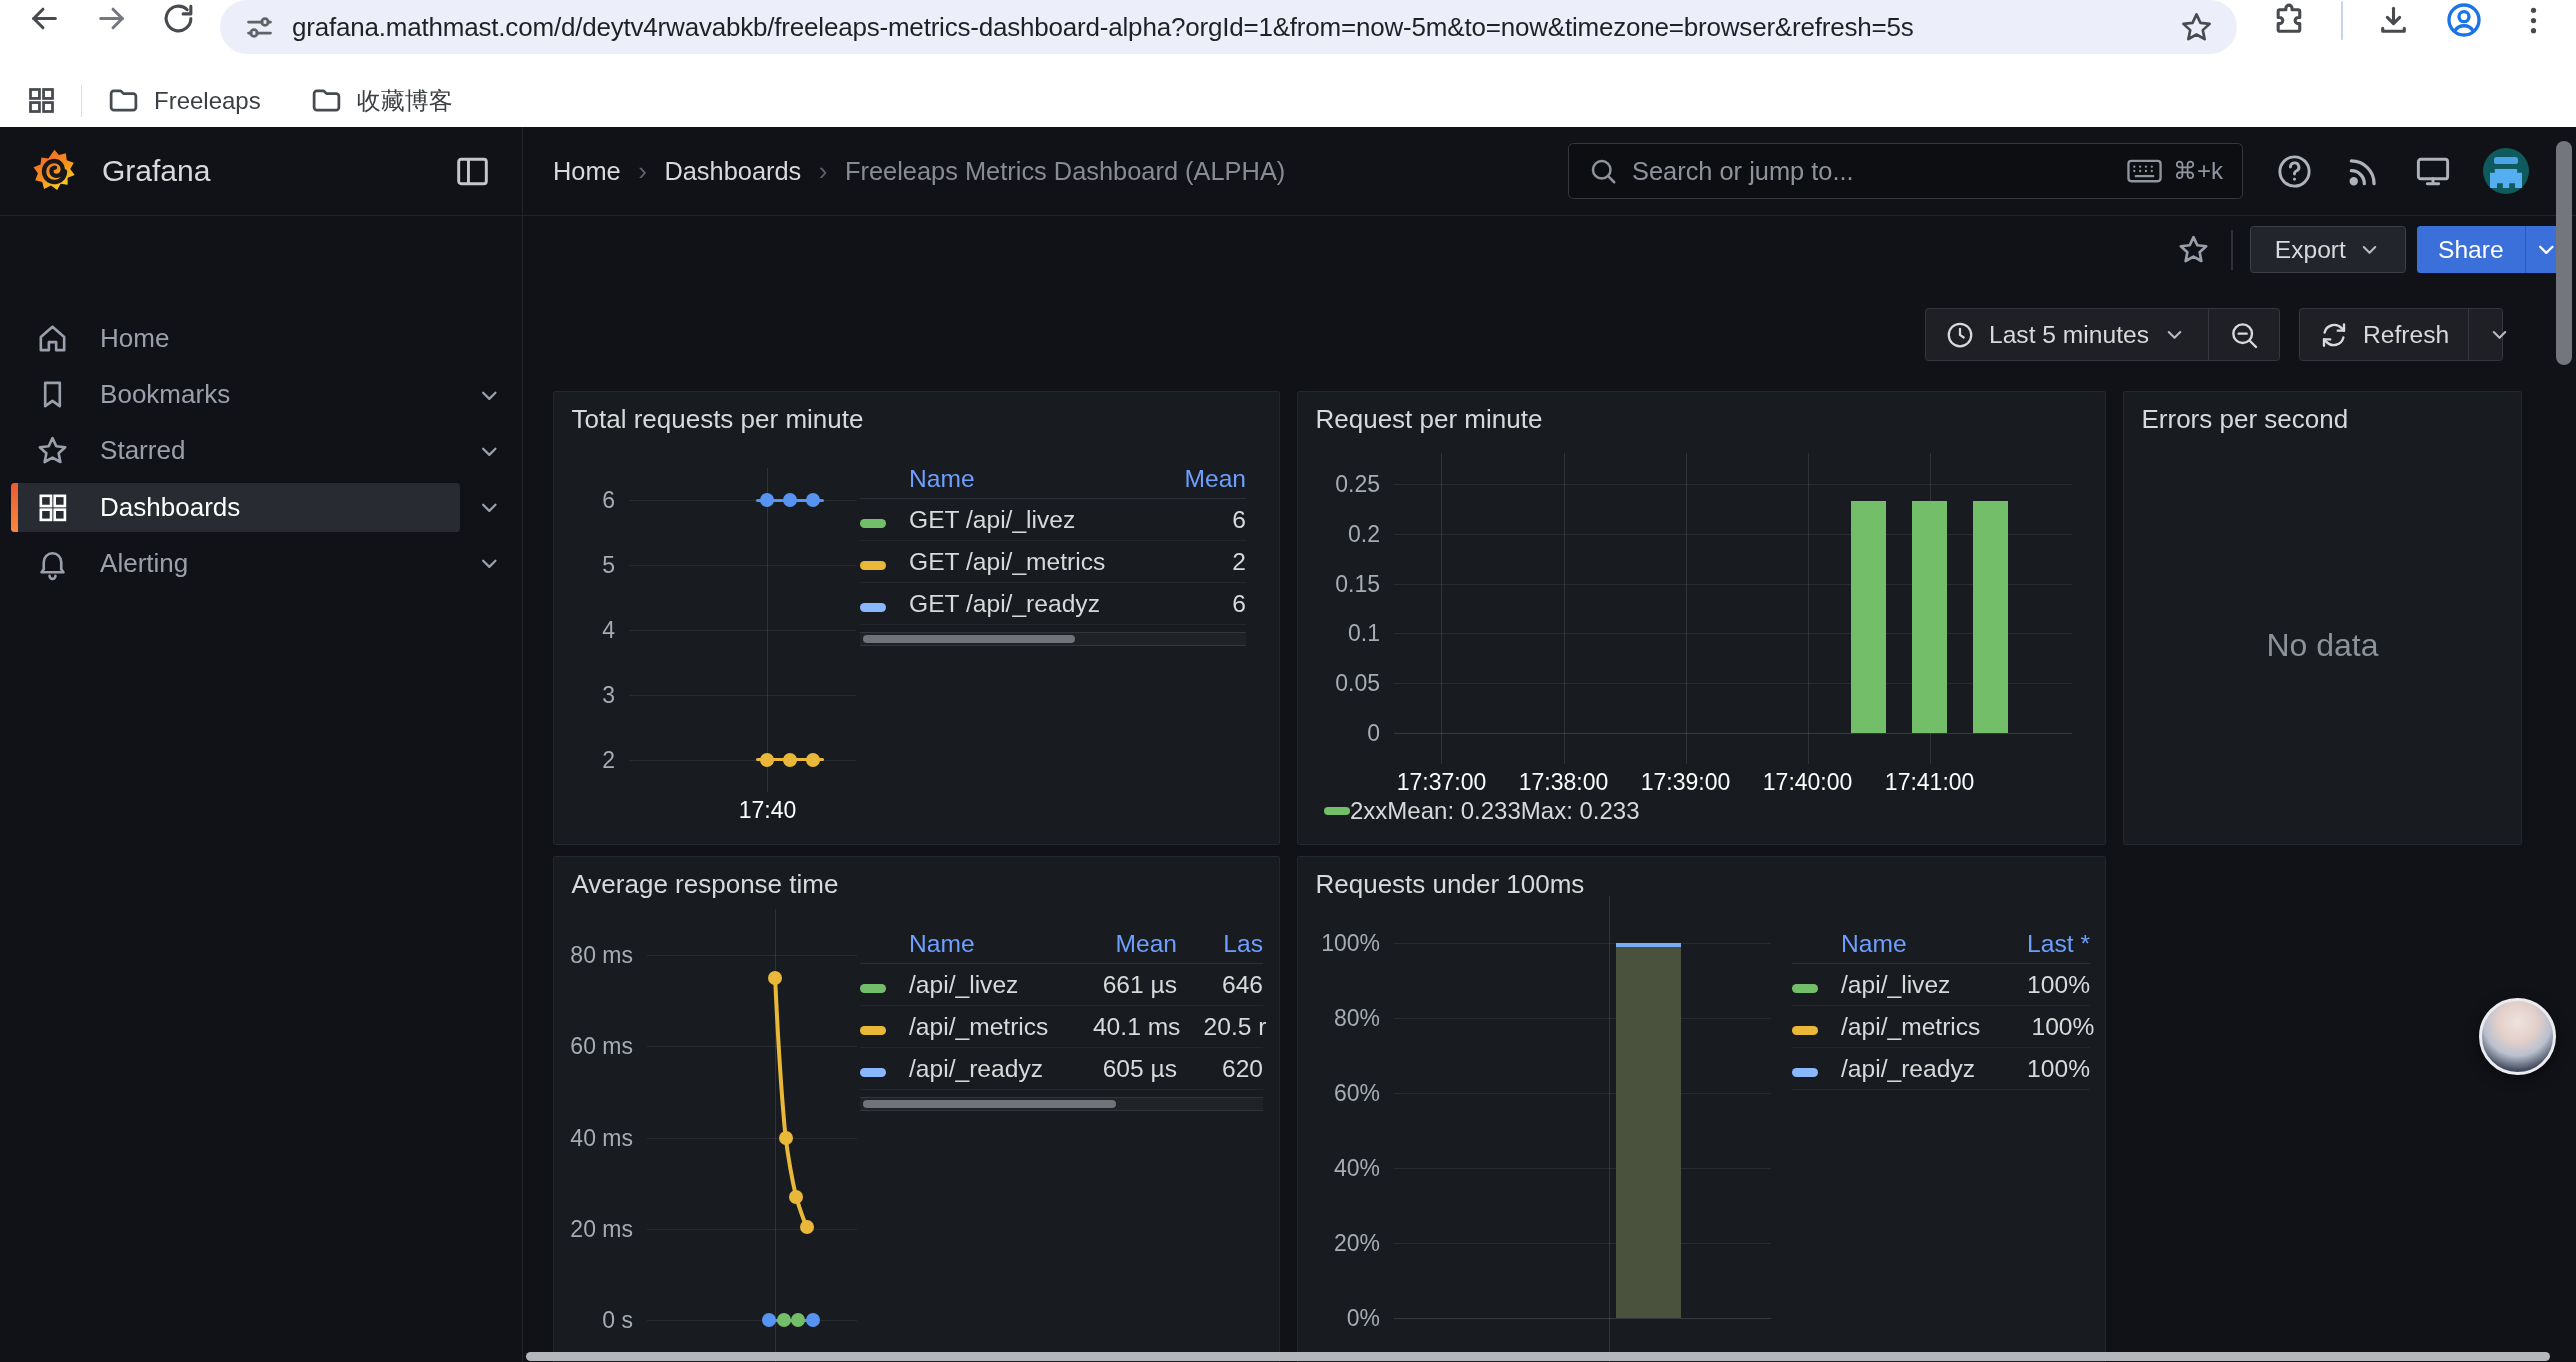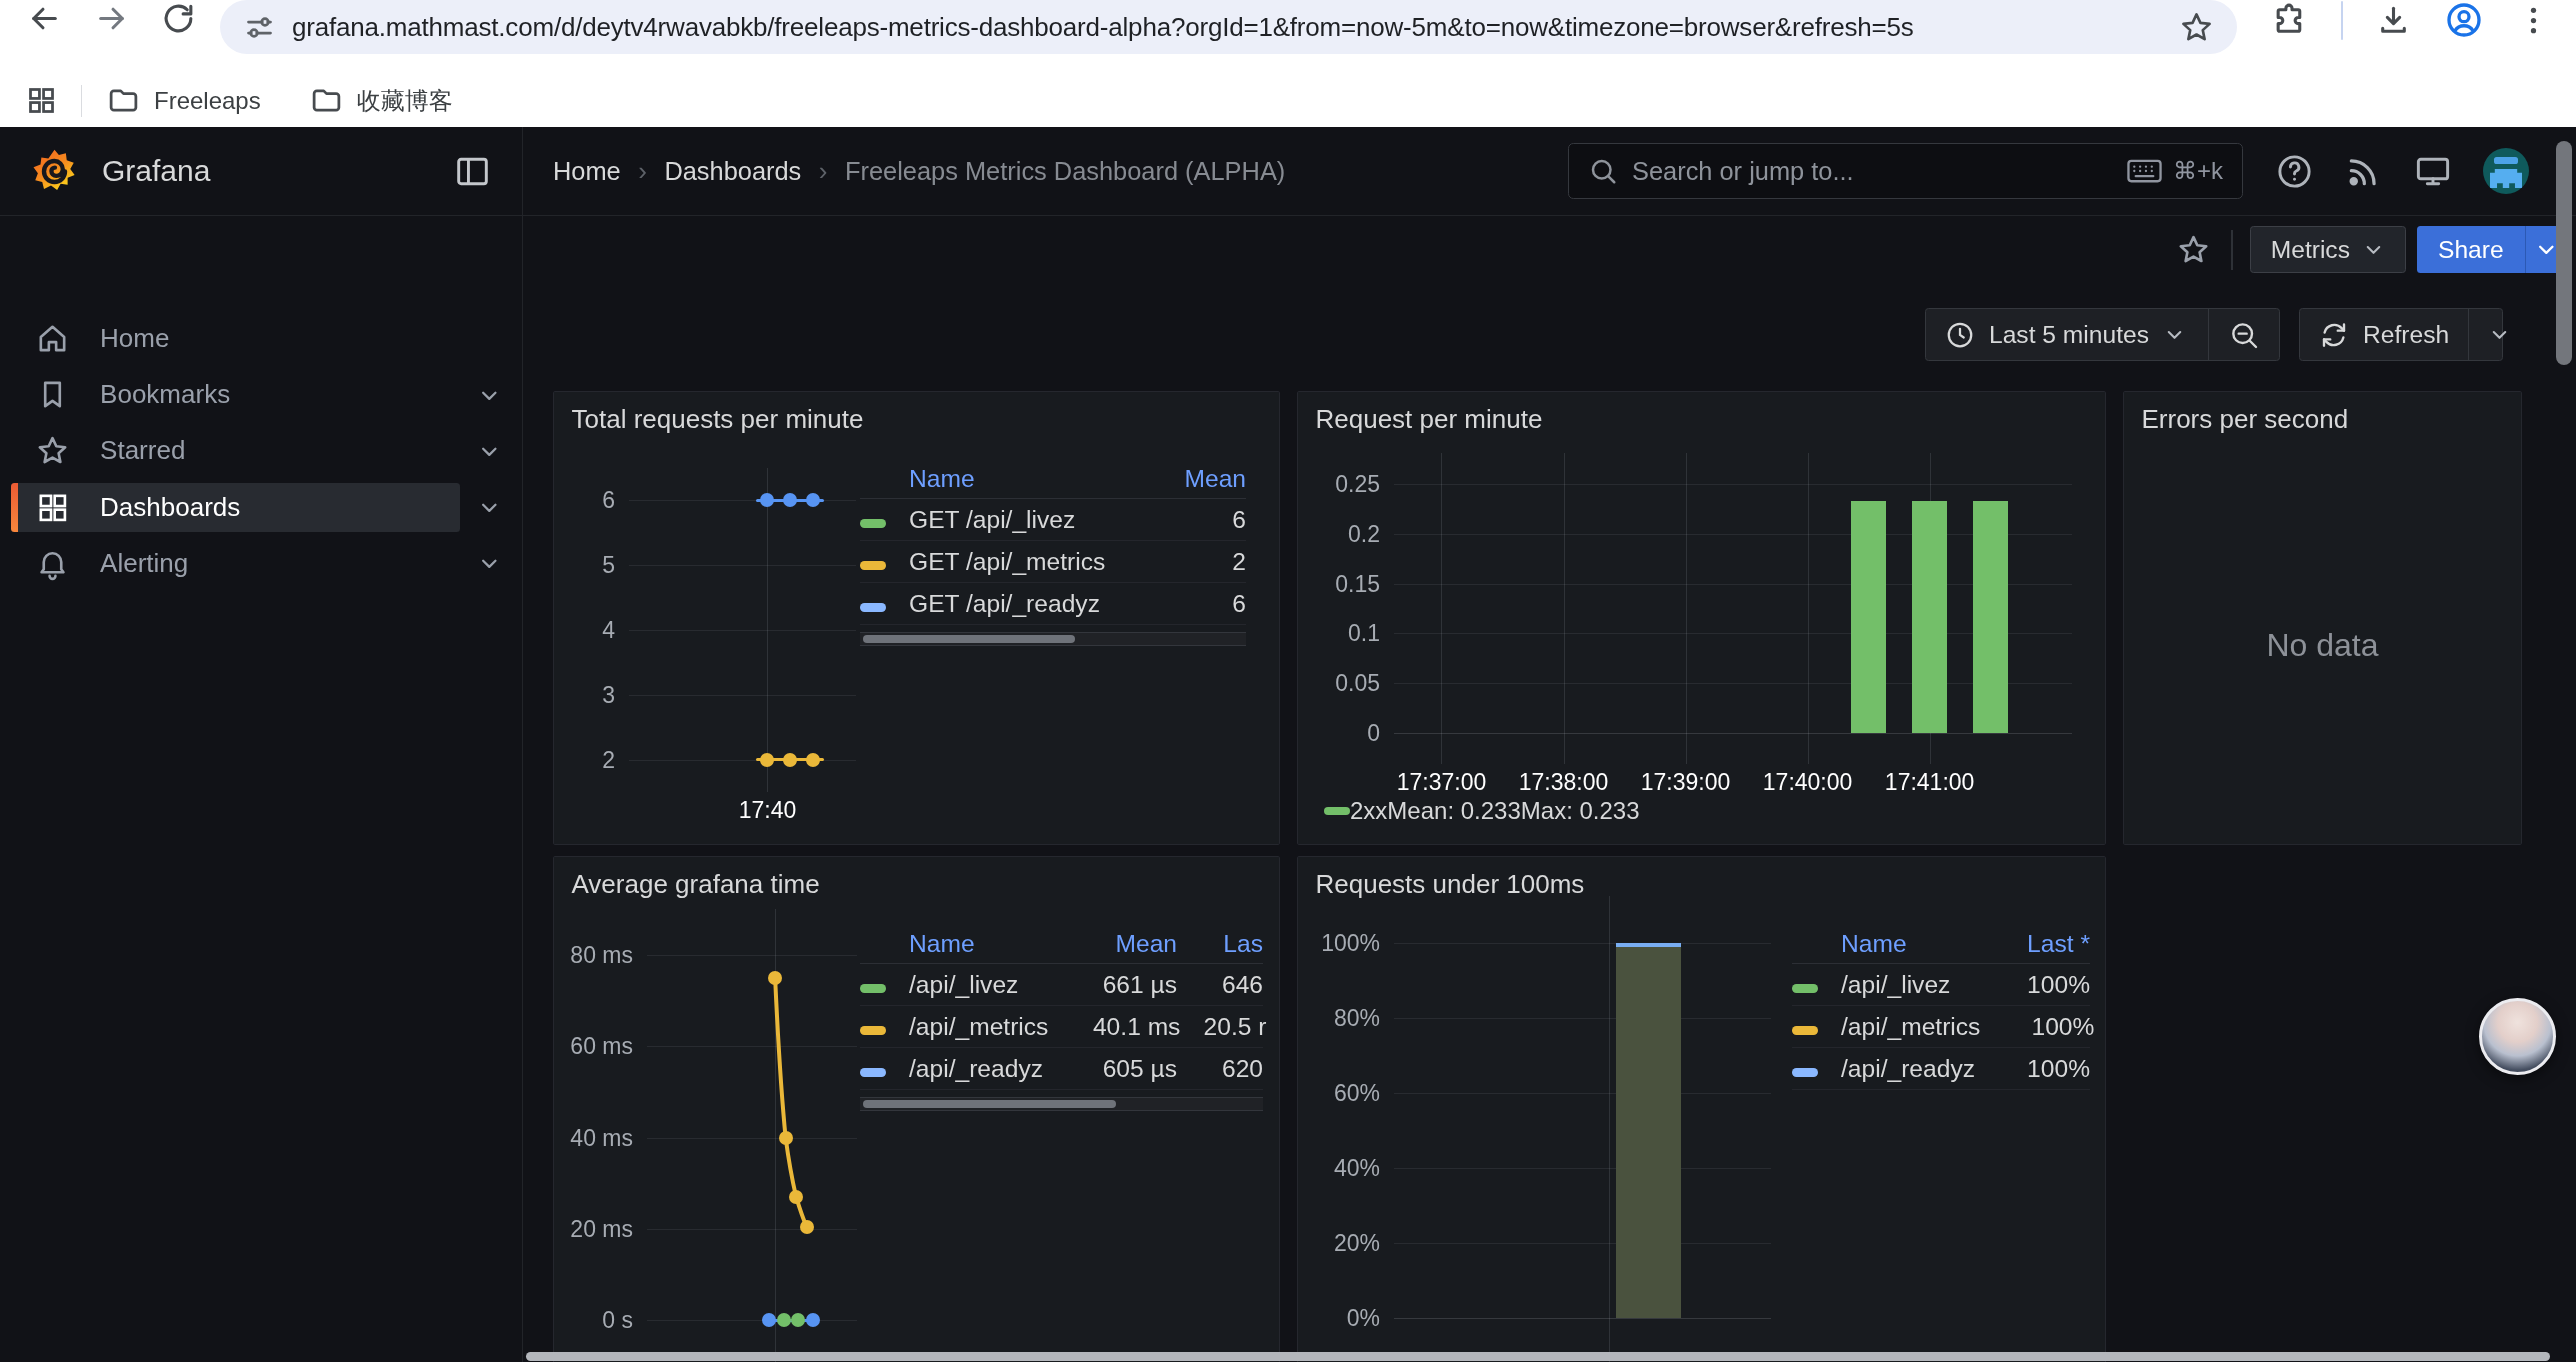--- a/index.html
+++ b/index.html
@@ -342,21 +342,21 @@
       </span>
   </div>
 
   <span class="action-star">
       <svg width="35" height="35" viewBox="0 0 24 24" fill="none" stroke="currentColor" stroke-width="1.8" stroke-linejoin="round">
         <path d="M12 3.5l2.6 5.6 6.1.7-4.5 4.1 1.2 6-5.4-3-5.4 3 1.2-6-4.5-4.1 6.1-.7z"></path>
       </svg>
     </span>
   <span class="action-div"></span>
   <div class="btn-export">
-    <span>Metrics</span>
+    <span>Export</span>
     <svg width="23" height="23" viewBox="0 0 24 24" fill="none" stroke="#b7bbc2" stroke-width="2.2" stroke-linecap="round" stroke-linejoin="round">
         <path d="M6 9.5l6 6 6-6"></path>
       </svg>
   </div>
   <div class="btn-share">
     <span class="main">Share</span>
     <span class="chev">
         <svg width="24.6" height="24.6" viewBox="0 0 24 24" fill="none" stroke="currentColor" stroke-width="2.2" stroke-linecap="round" stroke-linejoin="round">
           <path d="M6 9.5l6 6 6-6"></path>
         </svg>
@@ -489,21 +489,21 @@
       <span>Max: 0.233</span>
     </div>
   </div>
 
   <div class="panel" style="left:2123px; top:264px; width:399px; height:454px">
     <div class="ptitle">Errors per second</div>
     <div class="nodata">No data</div>
   </div>
 
   <div class="panel" style="left:553px; top:729px; width:727px; height:561px">
-    <div class="ptitle">Average grafana time</div>
+    <div class="ptitle">Average response time</div>
     <div class="plot" style="position:absolute; left:93px; top:52px; width:210px; height:457px">
       <div class="hgrid" style="top:10%"></div>
         <div class="hgrid" style="top:30%"></div>
         <div class="hgrid" style="top:50%"></div>
         <div class="hgrid" style="top:70%"></div>
         <div class="hgrid" style="top:90%"></div>
       <div class="vgrid" style="left:61%"></div>
       <span class="ytick" style="top:10%">80 ms</span>
       <span class="ytick" style="top:30%">60 ms</span>
       <span class="ytick" style="top:50%">40 ms</span>

